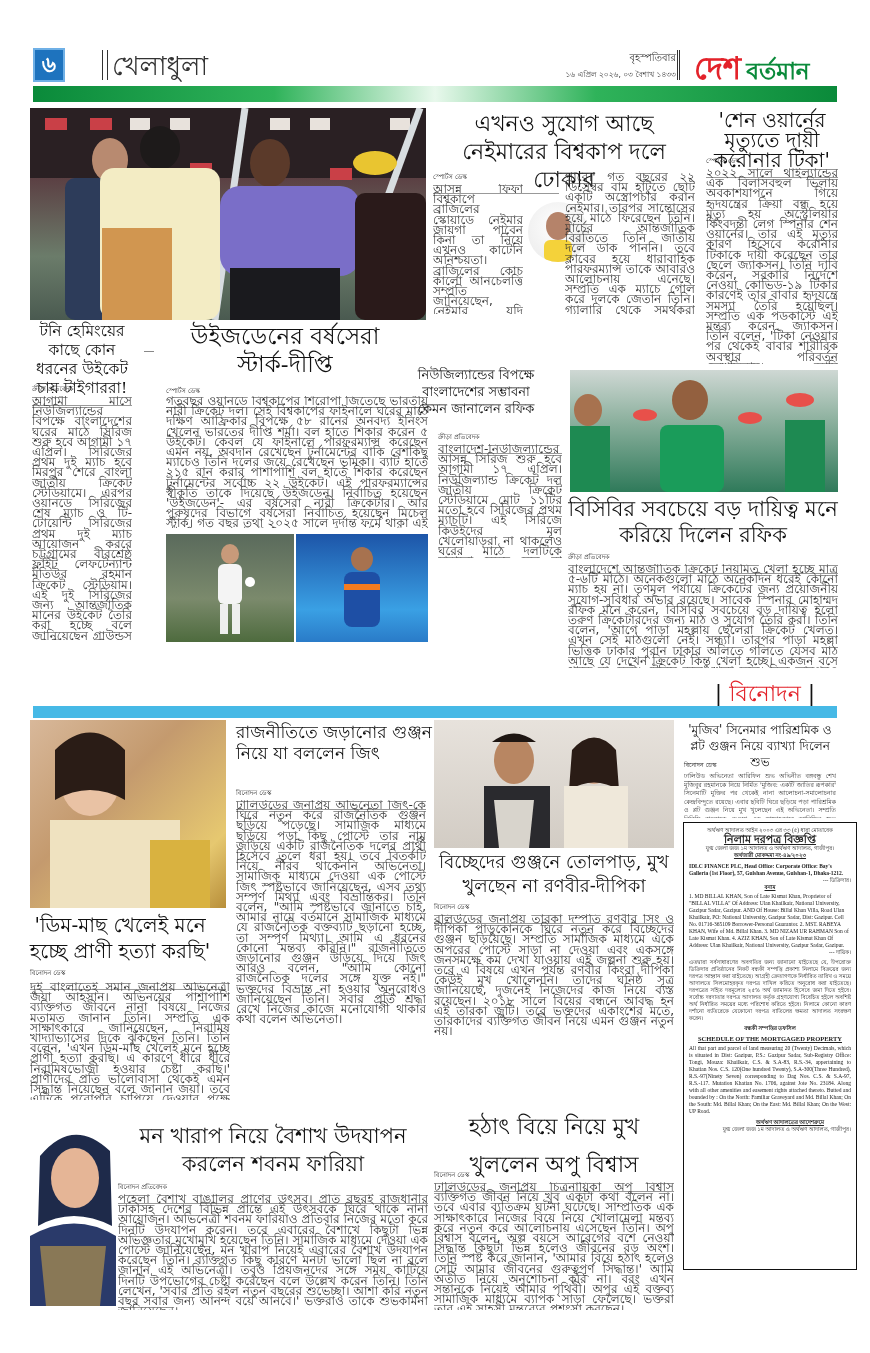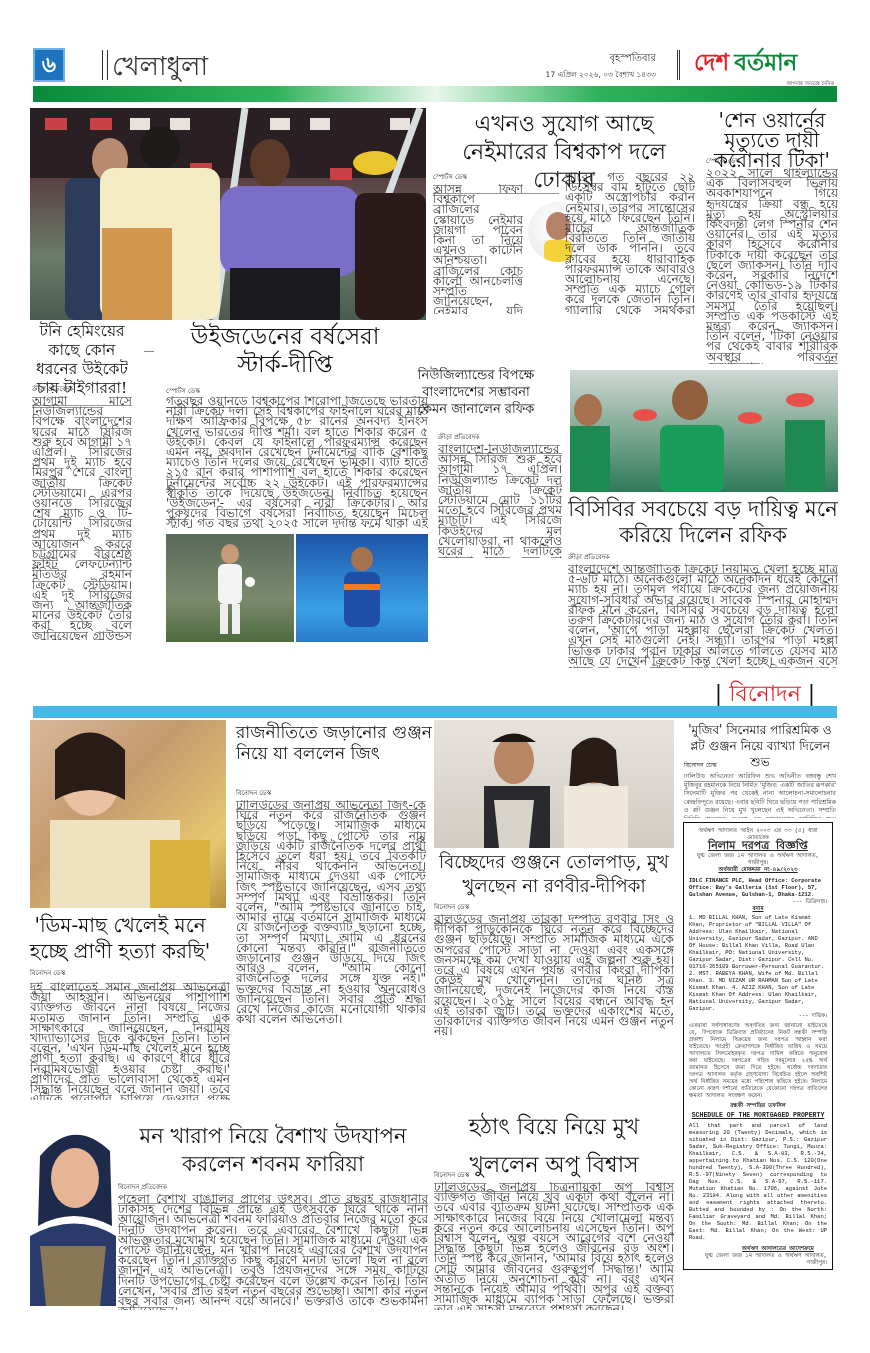--- a/index.html
+++ b/index.html
@@ -7,36 +7,36 @@
 .abs{position:absolute}
 .bodytext{font-size:12px;line-height:10.2px;color:#333;text-align:justify;overflow:hidden}
 .byline{font-size:7.5px;color:#222;border-bottom:1px solid #999;padding-bottom:10px}
 .hl{font-family:"DejaVu Serif",serif;color:#111;text-align:center;line-height:1.15}
 .photo{position:absolute;overflow:hidden}
 .pagebox{position:absolute;left:33px;top:48px;width:32px;height:34px;background:#1e73be;border:2px solid #6fb0e6;color:#fff;font-size:22px;font-weight:bold;text-align:center;line-height:30px}
 .section{position:absolute;left:112px;top:46px;font-size:26px;color:#333;font-family:Liberation Sans, sans-serif}
 .section:before{content:"";position:absolute;left:-10px;top:4px;width:4px;height:30px;border-left:1.5px solid #333;border-right:1.5px solid #333}
 .greenbar{position:absolute;left:33px;top:86px;width:804px;height:16px;background:linear-gradient(90deg,#0a8a3a 0%,#2fb35a 30%,#e8f8ec 50%,#2fb35a 70%,#0a8a3a 100%)}
 .bluebar{position:absolute;left:33px;top:706px;width:804px;height:12px;background:#46b9e6}
-.adbox{position:absolute;left:683px;top:822px;width:150px;height:448px;border:1.5px solid #111;padding:4px 5px;font-family:Liberation Mono, monospace;font-size:5.5px;line-height:7px;color:#222;overflow:hidden}
+.adbox{position:absolute;left:683px;top:822px;width:174px;height:448px;border:1.5px solid #111;padding:4px 5px;font-family:Liberation Serif, serif;font-size:5.5px;line-height:7px;color:#222;overflow:hidden}
 .adbox .t{font-size:11px;text-align:center;text-decoration:underline;font-weight:bold;margin:2px 0}
 .adbox .c{text-align:center}
 .adbox .h{font-weight:bold;text-decoration:underline;text-align:center;font-size:6.5px;margin:3px 0}
 </style>
 </head>
 <body>
 
 <div class="pagebox">৬</div>
 <div class="section">খেলাধুলা</div>
-<div class="abs" style="left:520px;top:50px;width:160px;text-align:right;border-right:3px double #333;padding-right:21px;height:30px">
+<div class="abs" style="left:520px;top:50px;width:160px;text-align:right;border-right:3px double #333;padding-right:1px;height:30px">
   <div style="font-size:10px;color:#333">বৃহস্পতিবার</div>
-  <div style="font-size:7.5px;color:#333;margin-top:2px">17 এপ্রিল ২০২৬, ০৩ বৈশাখ ১৪৩৩</div>
+  <div style="font-size:7.5px;color:#333;margin-top:2px">১৬ এপ্রিল ২০২৬, ০৩ বৈশাখ ১৪৩৩</div>
 </div>
 <div class="abs" style="left:694px;top:44px;width:150px;height:40px">
-  <span style="font-size:23px;font-weight:bold;color:#e3222a;font-family:'DejaVu Serif',serif">দেশ</span>
+  <span style="font-size:31px;font-weight:bold;color:#e3222a;font-family:'DejaVu Serif',serif">দেশ</span>
   <span style="font-size:23px;font-weight:bold;color:#0a8a3a;font-family:'DejaVu Serif',serif">বর্তমান</span>
   <div style="font-size:5px;color:#333;text-align:right;padding-right:10px;margin-top:-3px">আপনার জনতার দৈনিক</div>
 </div>
 <div class="greenbar"></div>
 
 <div class="photo" style="left:30px;top:108px;width:396px;height:212px;background:linear-gradient(180deg,#3a2a2e 0%,#5a3b40 30%,#6b7c6a 70%,#4a5a50 100%)">
   <svg width="396" height="212">
     <rect x="0" y="0" width="396" height="70" fill="#2a2023"></rect>
     <g fill="#c94047">
         <rect x="15" y="10" width="22" height="12"></rect>

